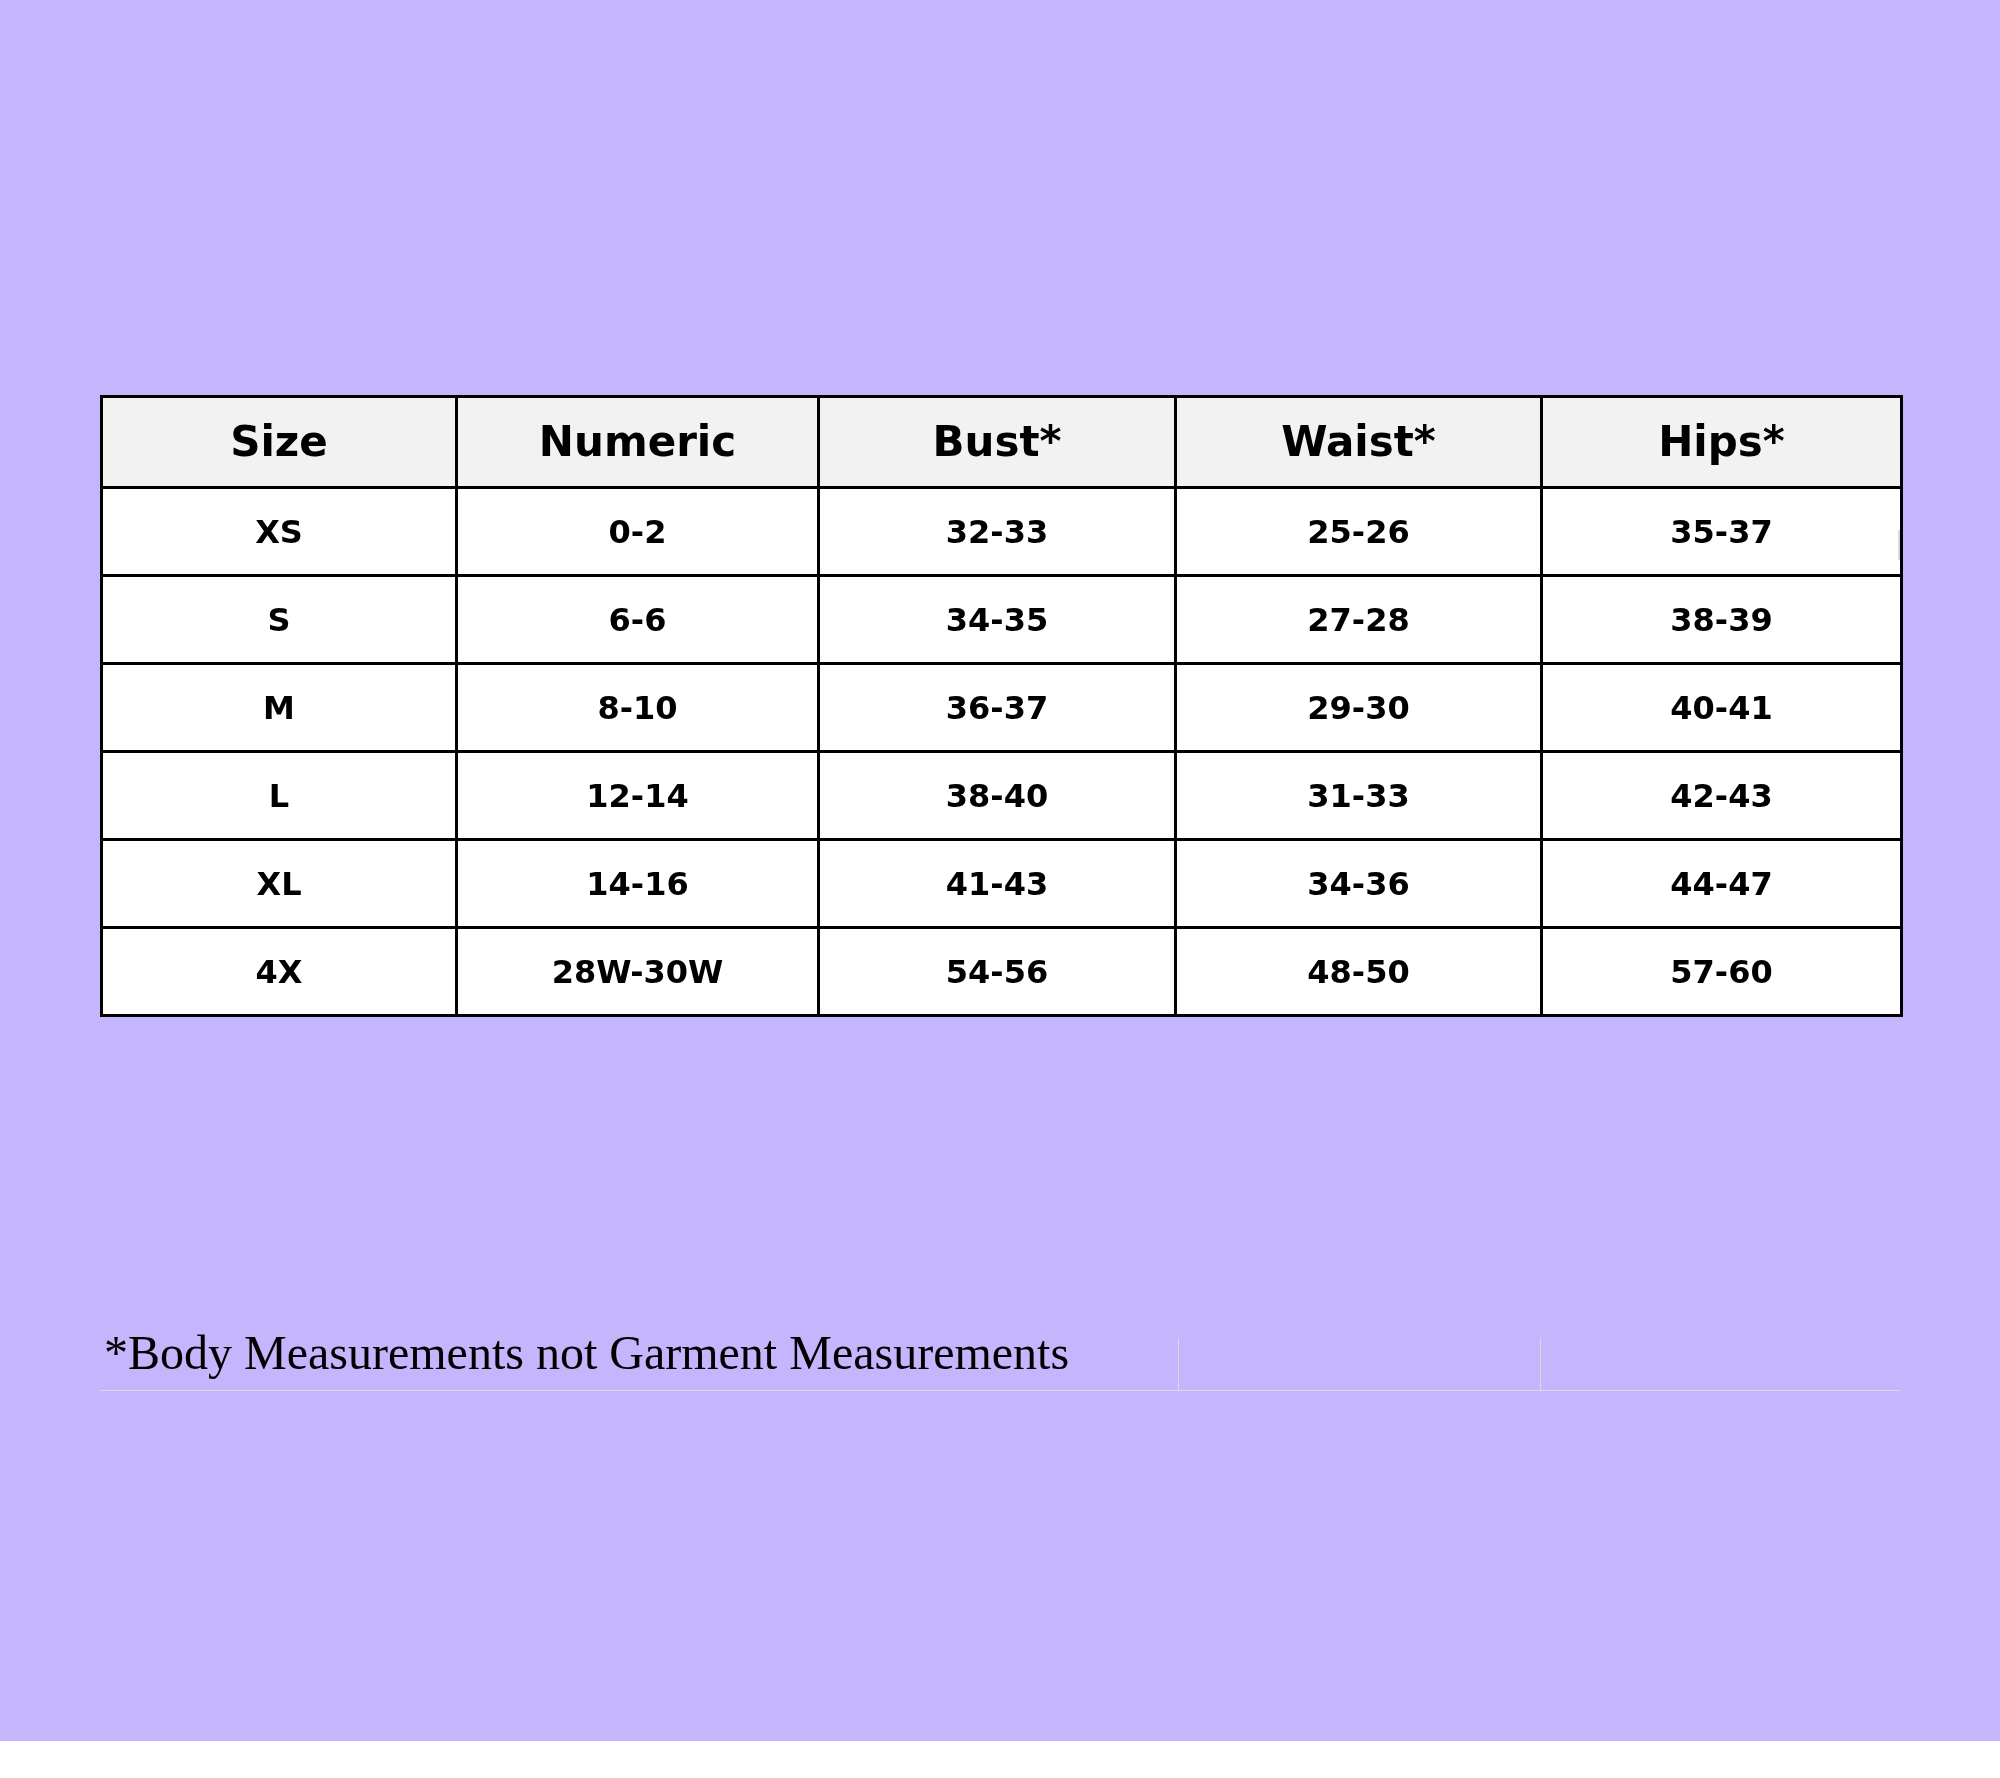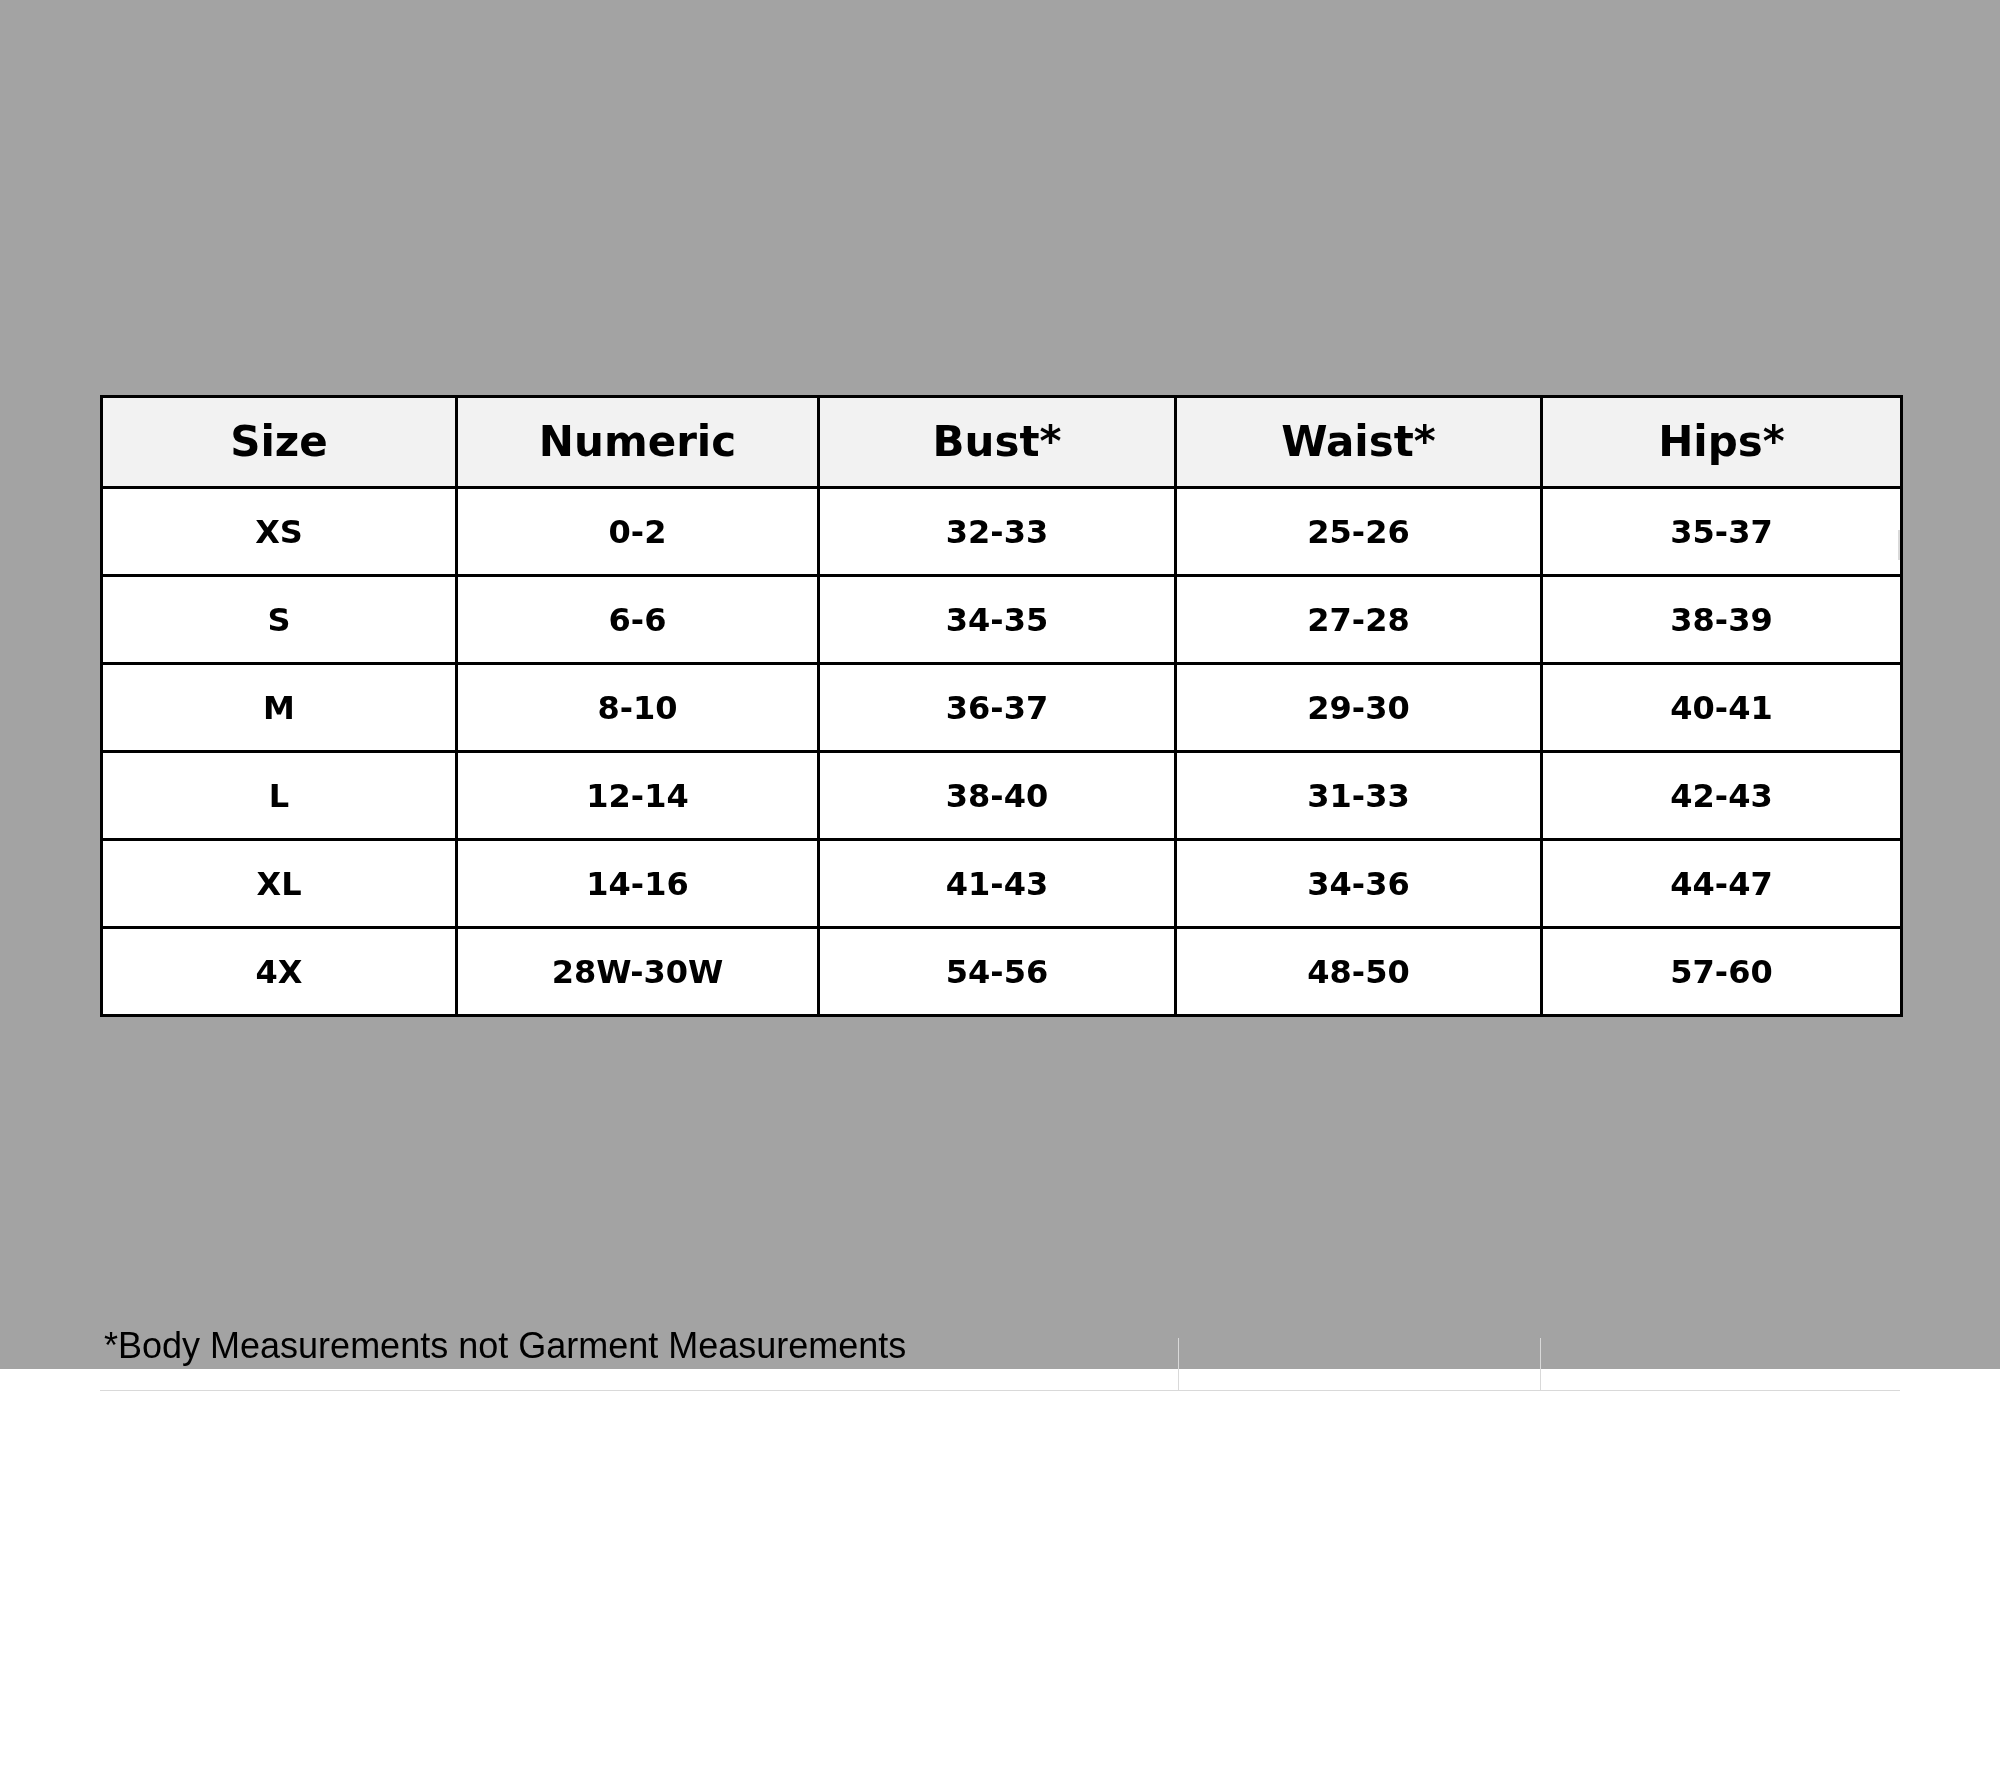--- a/index.html
+++ b/index.html
@@ -11,22 +11,22 @@
     width: 2000px;
     height: 1778px;
     font-family: "DejaVu Sans", sans-serif;
     color: #000000;
     overflow: hidden;
   }
 
   .page {
     position: relative;
     width: 2000px;
-    height: 1369px;
-    background: #a3a3a3;
+    height: 1741px;
+    background: #c4b5fd;
   }
 
   .table-wrap {
     position: absolute;
     left: 100px;
     top: 395px;
     width: 1800px;
   }
 
   table.size-chart {
@@ -57,25 +57,25 @@
   table.size-chart thead th {
     background: #f2f2f2;
     font-size: 42px;
     height: 88px;
   }
 
   .footnote {
     position: absolute;
     left: 104px;
     top: 1325px;
-    font-size: 36px;
+    font-size: 48px;
     font-weight: normal;
     color: #000000;
     white-space: nowrap;
-    font-family: Liberation Sans, sans-serif;
+    font-family: Liberation Serif, serif;
   }
 
   
   .ghost-line-h {
     position: absolute;
     left: 100px;
     top: 1390px;
     width: 1800px;
     height: 1px;
     background: #d9d9d9;

